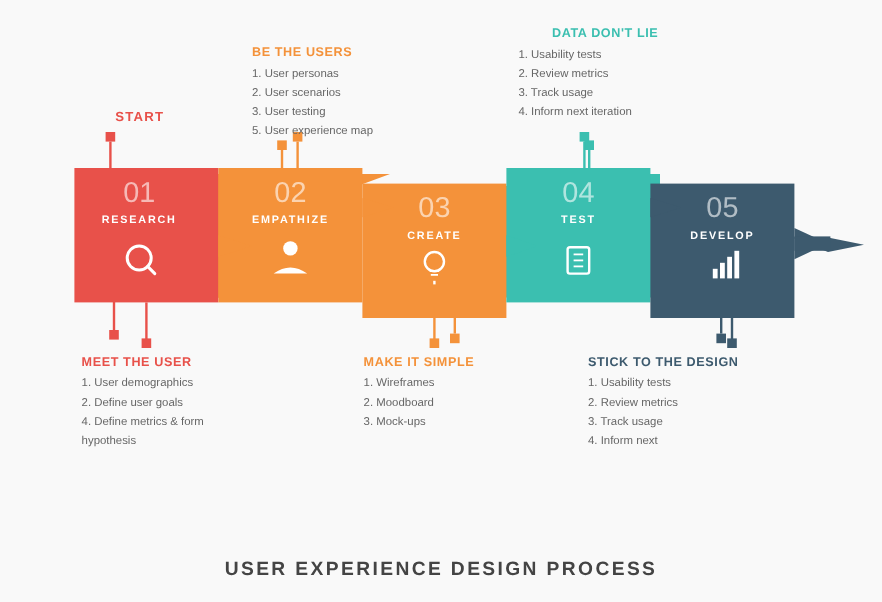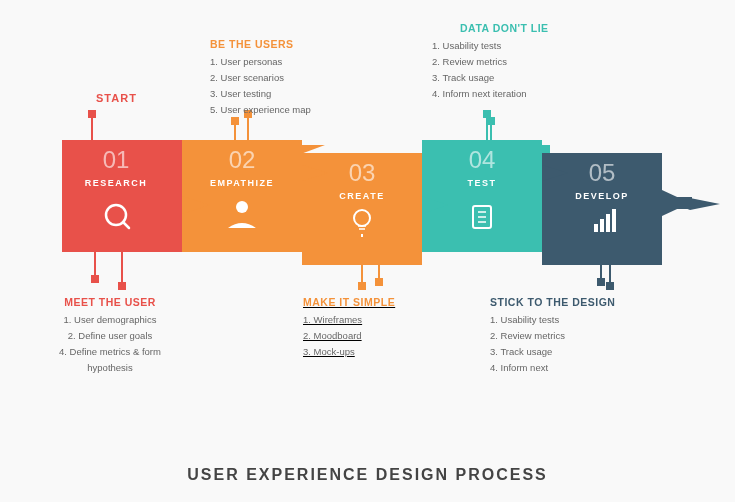--- a/index.html
+++ b/index.html
@@ -63,21 +63,20 @@
       position: absolute;
       top: 295px;
       left: 55px;
       width: 130px;
     }
     .annotation-bottom-simple {
       position: absolute;
       top: 295px;
       left: 290px;
       width: 120px;
-      text-decoration: underline;
     }
     .annotation-bottom-stick {
       position: absolute;
       top: 295px;
       left: 505px;
       width: 145px;
     }
 
     .ann-title {
       font-size: 10.5px;
@@ -232,21 +231,21 @@
   </div>
 
   <div class="annotation-top-data" style="position:absolute;top:22px;left:432px;width:145px;">
     <div class="ann-title teal">DATA DON'T LIE</div>
     <div class="ann-item">1. Usability tests</div>
     <div class="ann-item">2. Review metrics</div>
     <div class="ann-item">3. Track usage</div>
     <div class="ann-item">4. Inform next iteration</div>
   </div>
 
-  <div class="annotation-bottom-meet" style="position:absolute;top:296px;left:40px;width:140px;text-align:center;">
+  <div class="annotation-bottom-meet" style="position:absolute;top:296px;left:68px;width:140px;">
     <div class="ann-title coral">MEET THE USER</div>
     <div class="ann-item">1. User demographics</div>
     <div class="ann-item">2. Define user goals</div>
     <div class="ann-item">4. Define metrics &amp; form hypothesis</div>
   </div>
 
   <div class="annotation-bottom-simple" style="position:absolute;top:296px;left:303px;width:120px;">
     <div class="ann-title orange">MAKE IT SIMPLE</div>
     <div class="ann-item">1. Wireframes</div>
     <div class="ann-item">2. Moodboard</div>

